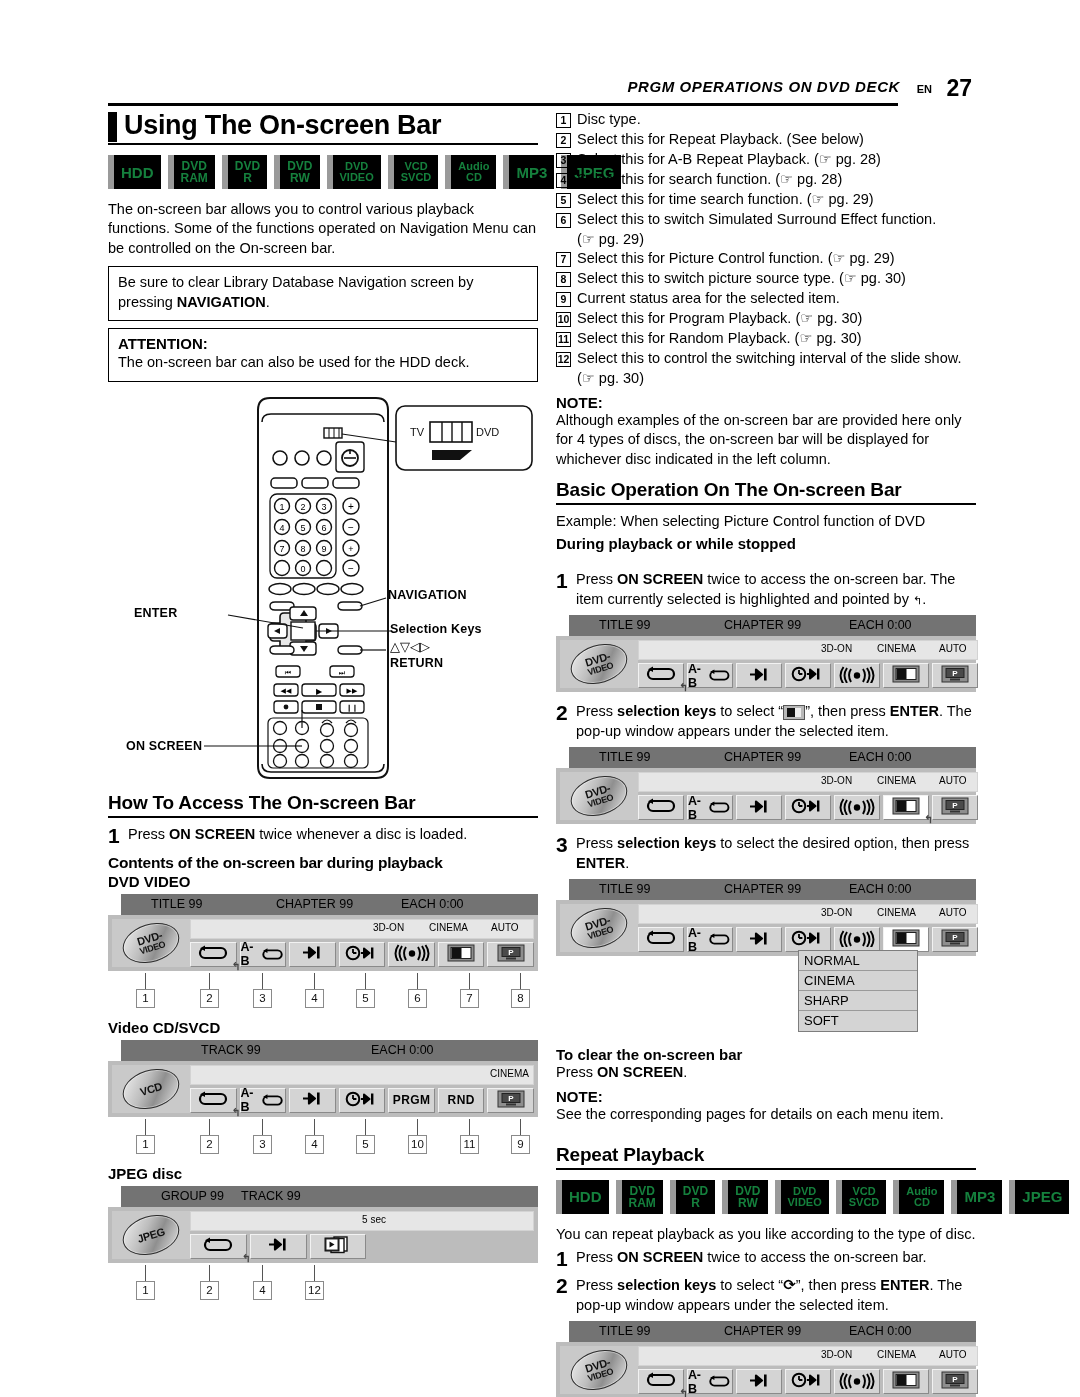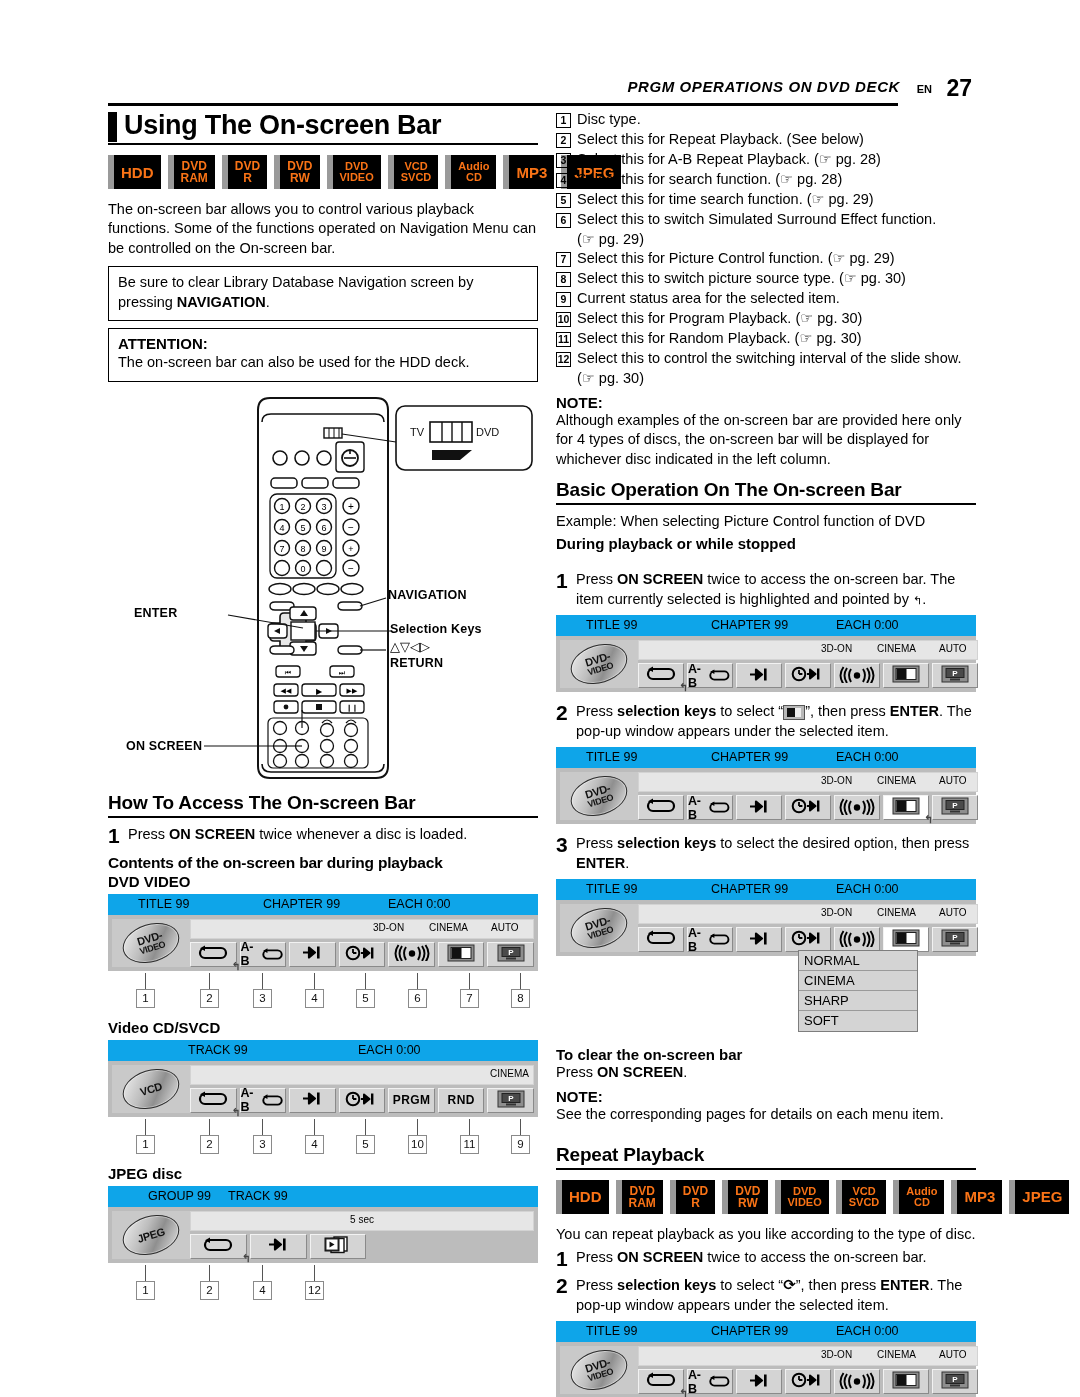--- a/index.html
+++ b/index.html
@@ -38,21 +38,21 @@
   .h1bar { position:absolute; left:0; top:2px; width:9px; height:30px; background:#000; }
   .h1rule { border-bottom:2px solid #000; margin-top:2px; }
 
   .h2 { font-size:19px; font-weight:bold; letter-spacing:-.2px; }
   .h2rule { border-bottom:2px solid #000; margin-top:2px; margin-bottom:7px; }
 
   
   .badges { display:flex; gap:7px; margin:10px 0 11px 0; }
   .badge {
     display:flex; align-items:stretch;
-    background:#000; color:#f97316; height:34px;
+    background:#000; color:#15803d; height:34px;
     font-weight:bold; line-height:1.0;
   }
   .badge .tab { width:6px; background:#9a9a9a; flex:0 0 6px; }
   .badge .tx {
     display:flex; flex-direction:column; align-items:center; justify-content:center;
     padding:0 7px; white-space:nowrap;
   }
   .badge .tx span { display:block; }
   .badge.one .tx { font-size:15px; }
   .badge.two .tx { font-size:12px; }
@@ -79,22 +79,22 @@
     font-size:10.5px; font-weight:bold; text-align:center; line-height:13px;
     margin-top:3px; margin-right:6px;
   }
   .ntx { font-size:14.5px; line-height:1.31; flex:1; }
   .nsub { font-size:14.5px; line-height:1.31; margin-left:21px; }
   .ptr { font-family:"DejaVu Sans", sans-serif; font-size:11px; }
 
   
   .osb { margin:4px 0 2px 0; position:relative; }
   .osb-top {
-    background:#0ea5e9; height:21px; position:relative;
-    font-size:12.5px; color:#000;
+    background:#737373; height:21px; position:relative;
+    font-size:12.5px; color:#000;margin-left:13px;
   }
   .osb-top span { position:absolute; top:3px; white-space:nowrap; }
   .osb-main { display:flex; background:#bcbcbc; padding:4px; }
   .osb-disc {
     flex:0 0 78px; width:78px; background:#c9c9c9;
     display:flex; align-items:center; justify-content:center;
     position:relative;
   }
   .disc {
     width:58px; height:38px; border-radius:50%/50%;
@@ -633,21 +633,21 @@
           <span style="left: 120px;">TRACK 99</span>
         </div>
         <div class="osb-main">
           <div class="osb-disc">
             <div class="disc">
               <i>JPEG</i>
             </div>
           </div>
           <div class="osb-right">
             <div class="osb-status">
-              <span style="left: 0px; right: 0px; text-align: center; width: 100%;">5 sec</span>
+              <span style="left: 12px; right: 0px; text-align: center; width: 100%;">5 sec</span>
             </div>
             <div class="osb-icons">
               <div class="cell">
                 <span class="ic"><svg width="34" height="16" viewBox="0 0 34 16">
                     <path d="M9 3 h16 a5 5 0 0 1 0 10 h-16 a5 5 0 0 1 0 -10 z" fill="none" stroke="#000" stroke-width="2.2"></path>
                     <path d="M9 0.5 l0 5.5 l-5 -2.75 z" fill="#000"></path>
                   </svg></span>
                 <span class="cursor" style="font-family: &quot;DejaVu Sans&quot;, sans-serif;">↰</span>
               </div>
               <div class="cell">

